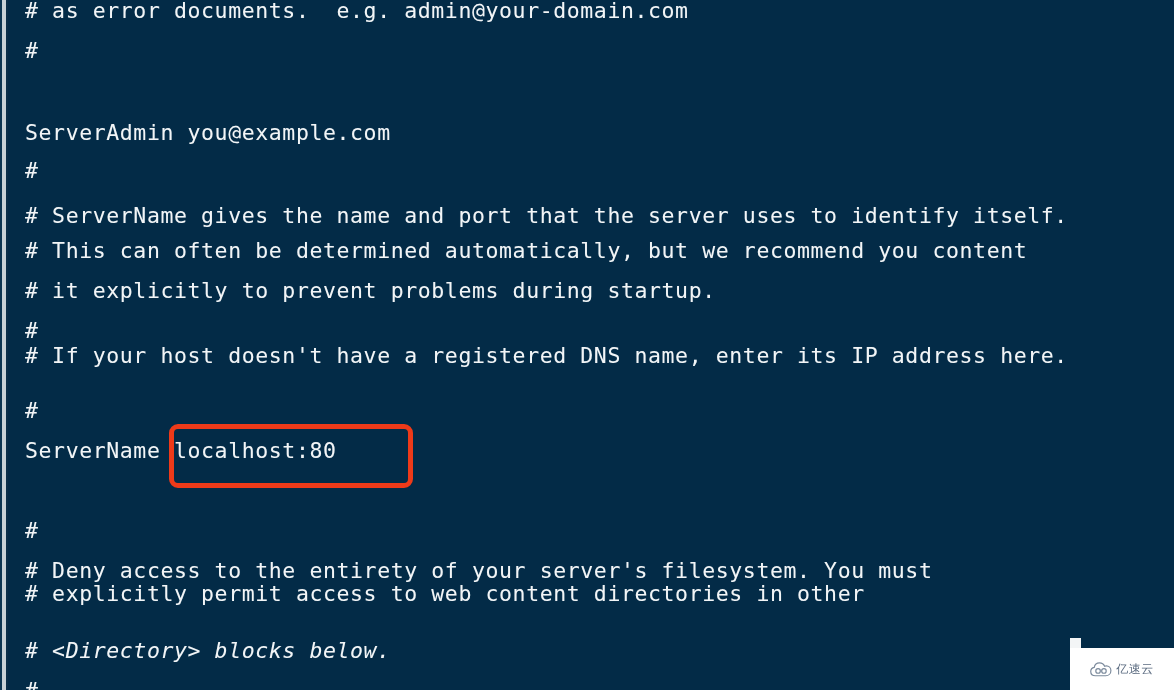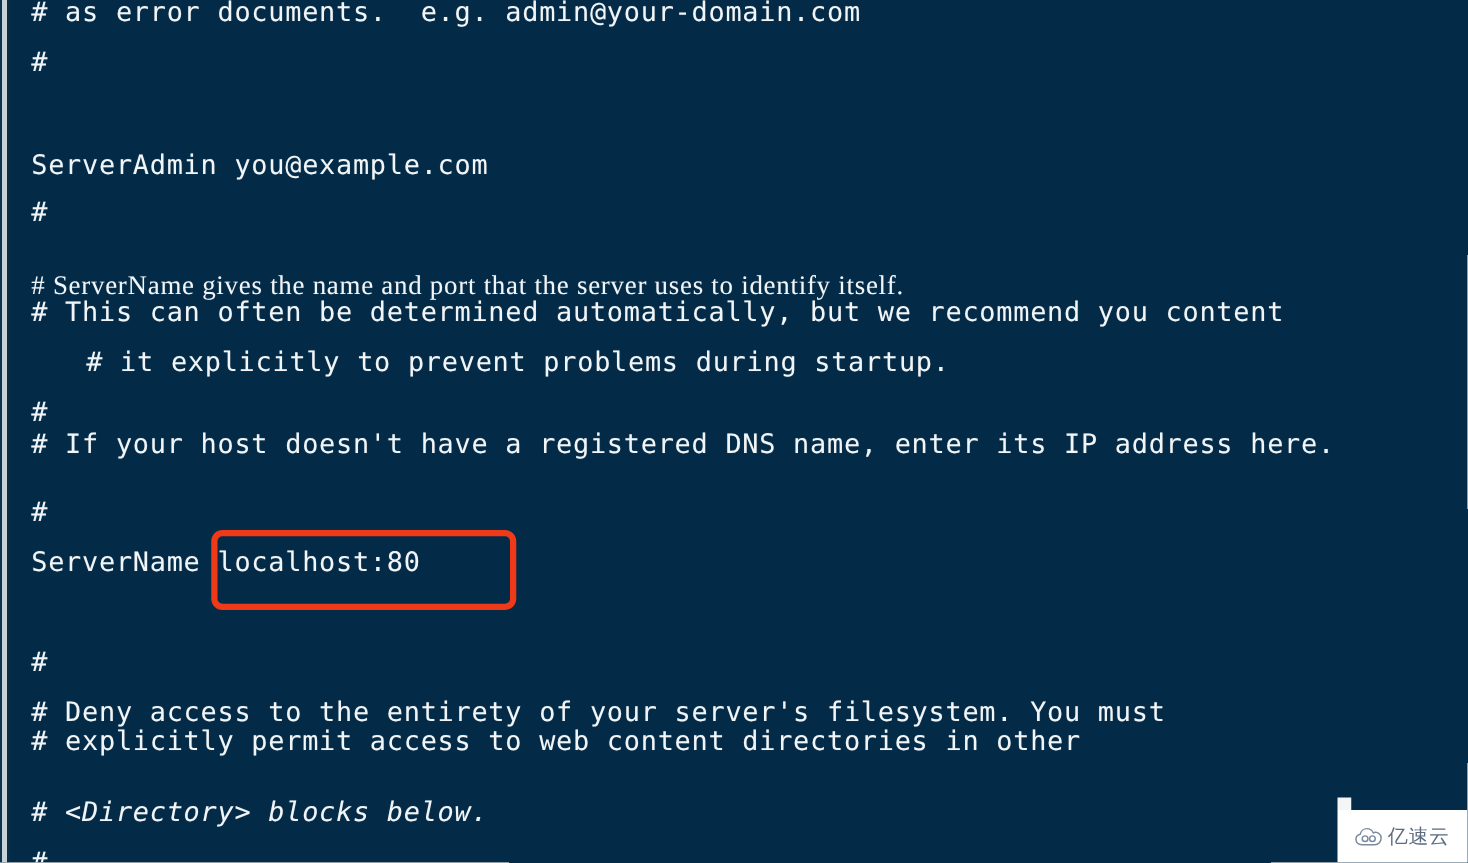--- a/index.html
+++ b/index.html
@@ -72,21 +72,21 @@
     gap: 4px;
     z-index: 10;
   }
   #watermark .wm-icon {
     display: inline-flex;
     align-items: center;
     line-height: 0;
   }
   #watermark .wm-text {
     font-family: "DejaVu Sans", "Liberation Sans", sans-serif;
-    font-size: 16px;
+    font-size: 12px;
     color: #5b6b80;
     letter-spacing: 0.5px;
     font-weight: 500;
   }
   
   #watermark-notch {
     position: absolute;
     right: 93px;
     bottom: 42px;
     width: 11px;
@@ -101,23 +101,23 @@
 <div id="screen">
 
   <div id="left-gutter"></div>
 
   <div id="code-area">
       <div class="code-line" style="top: -9px;"># as error documents.  e.g. admin@your-domain.com</div>
       <div class="code-line" style="top: 31px;">#</div>
       <div class="code-line" style="top: 71px; margin-top: 42px;">ServerAdmin you@example.com</div>
       <div class="code-line" style="top: 111px;"></div>
       <div class="code-line" style="top: 151px;">#</div>
-      <div class="code-line" style="top: 208px; font-family: Liberation Serif, serif;"># ServerName gives the name and port that the server uses to identify itself.</div>
+      <div class="code-line" style="top: 196px;"># ServerName gives the name and port that the server uses to identify itself.</div>
       <div class="code-line" style="top: 231px;"># This can often be determined automatically, but we recommend you content</div>
-      <div class="code-line" style="top: 271px; margin-left: 44px;"># it explicitly to prevent problems during startup.</div>
+      <div class="code-line" style="top: 271px;"># it explicitly to prevent problems during startup.</div>
       <div class="code-line" style="top: 311px;">#</div>
       <div class="code-line" style="top: 336px;"># If your host doesn't have a registered DNS name, enter its IP address here.</div>
       <div class="code-line" style="top: 391px;">#</div>
       <div class="code-line" style="top: 431px;">ServerName localhost:80</div>
       <div class="code-line" style="top: 471px;"></div>
       <div class="code-line" style="top: 511px;">#</div>
       <div class="code-line" style="top: 551px;"># Deny access to the entirety of your server's filesystem. You must</div>
       <div class="code-line" style="top: 574px;"># explicitly permit access to web content directories in other</div>
       <div class="code-line" style="top: 631px; font-style: italic;"># &lt;Directory&gt; blocks below.</div>
       <div class="code-line" style="top: 671px;">#</div>

